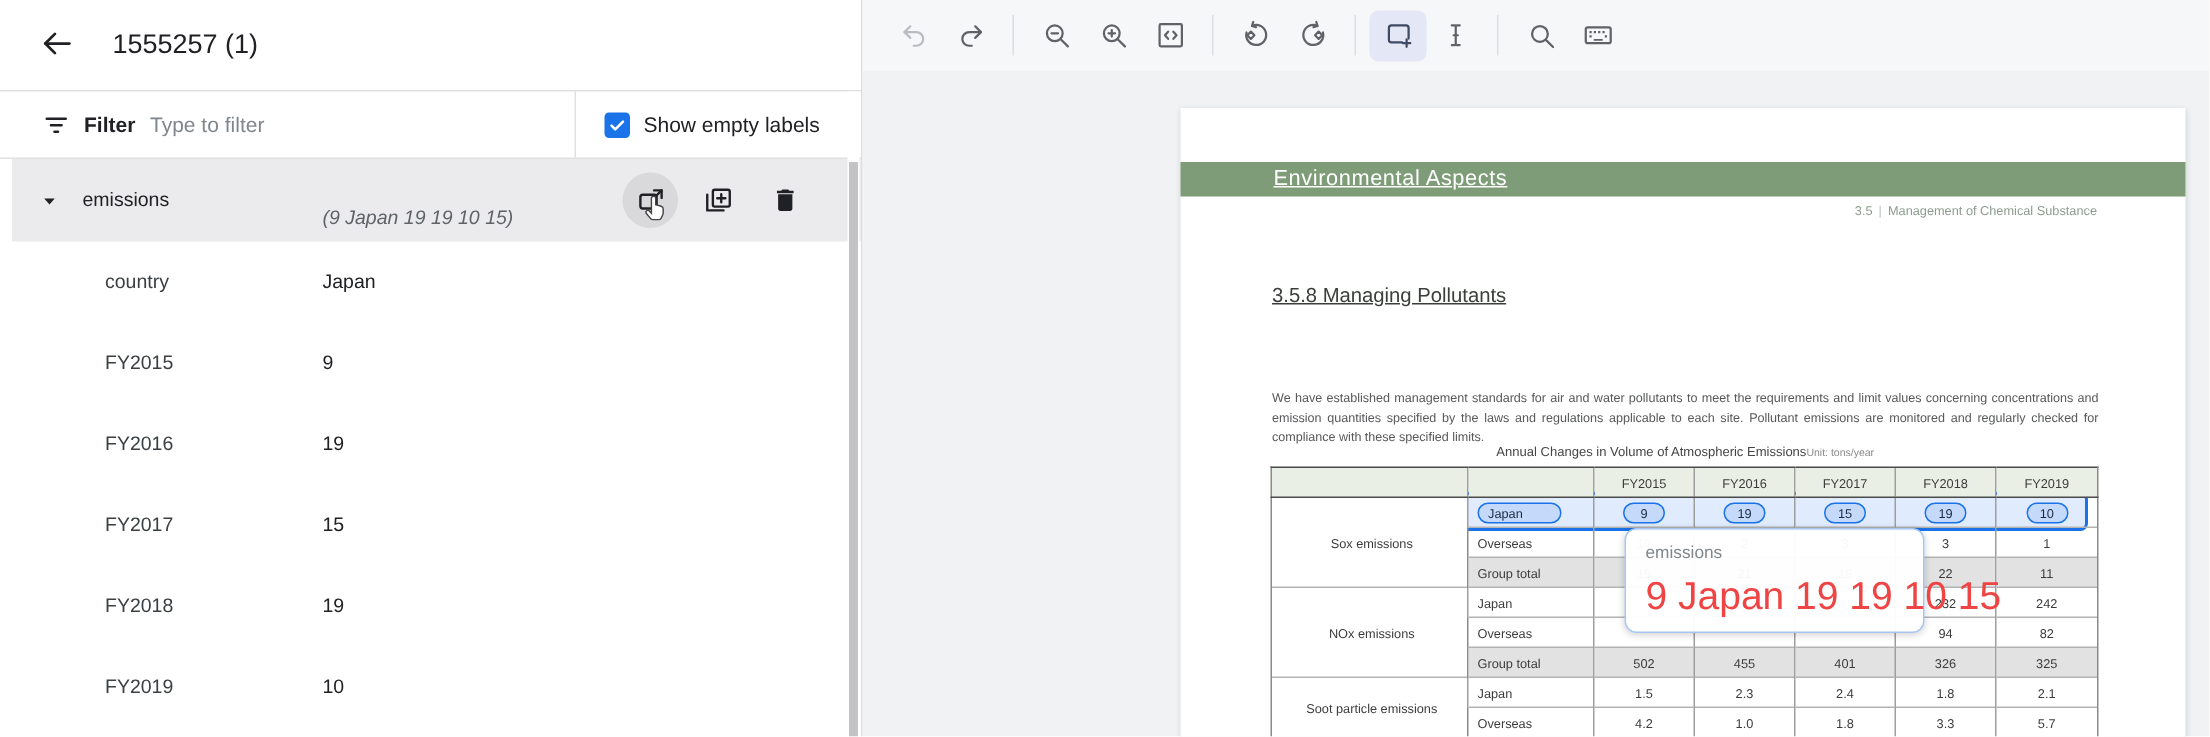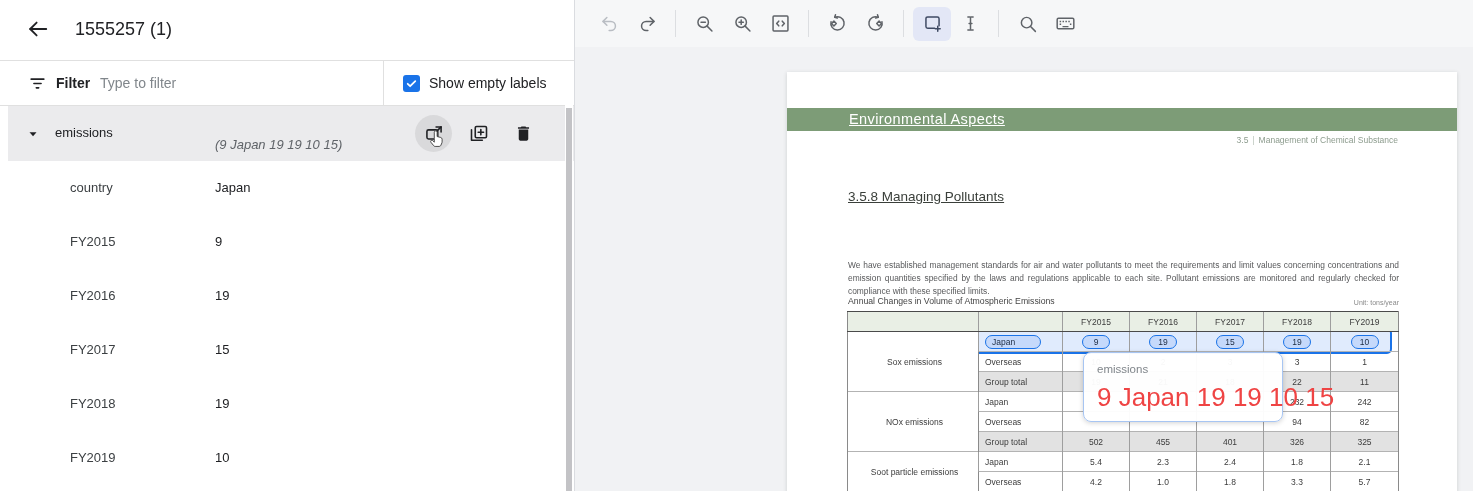--- a/index.html
+++ b/index.html
@@ -66,21 +66,21 @@
     color:#fff; font-size:14.5px; font-weight:500; letter-spacing:.4px; line-height:23px;
     padding-left:62px;text-decoration:underline; }
   .subhead { position:absolute; right:59px; top:63px; font-size:8.5px; color:#8d9c8e; }
   .subhead .pipe { color:#b9c4ba; margin:0 4px; }
   .doc-heading { position:absolute; left:61px; top:117px; font-size:13.5px; font-weight:400;
     color:#3a3f3a;text-decoration:underline; }
   .doc-paras { position:absolute; left:61px; top:140px; width:551px; font-size:8.4px;
     line-height:1.55; color:#58595b; text-align:justify;margin-top:47px; }
   .doc-paras p+p { text-indent:13px; }
   .caption-row { position:absolute; left:61px; top:224px; width:551px; display:flex;
-    justify-content:space-between; align-items:flex-end; }
+    justify-content:center; align-items:flex-end; }
   .table-caption { font-size:8.7px; color:#454545; }
   .table-unit { font-size:7px; color:#8a8a8a; }
 
   .doc-table-wrap { position:absolute; left:60px; top:239px; width:552px; }
   table.doc-table { border-collapse:collapse; table-layout:fixed; width:551px; position:relative;
     z-index:2; }
   .doc-table td, .doc-table th { font-size:8.5px; font-weight:400; color:#3c3c3c; height:20px;
     padding:0 3px; text-align:center; border-left:1px solid #9e9e9e; border-top:1px solid #b3b3b3;
     overflow:hidden; white-space:nowrap; }
   .doc-table tr > *:first-child { border-left:1px solid #8a8a8a; }
@@ -365,21 +365,21 @@
                 <td class="sub">Group total</td>
                 <td>502</td>
                 <td>455</td>
                 <td>401</td>
                 <td>326</td>
                 <td>325</td>
               </tr>
               <tr>
                 <td class="cat" rowspan="2">Soot particle emissions</td>
                 <td class="sub">Japan</td>
-                <td>5.4</td>
+                <td>1.5</td>
                 <td>2.3</td>
                 <td>2.4</td>
                 <td>1.8</td>
                 <td>2.1</td>
               </tr>
               <tr>
                 <td class="sub">Overseas</td>
                 <td>4.2</td>
                 <td>1.0</td>
                 <td>1.8</td>

